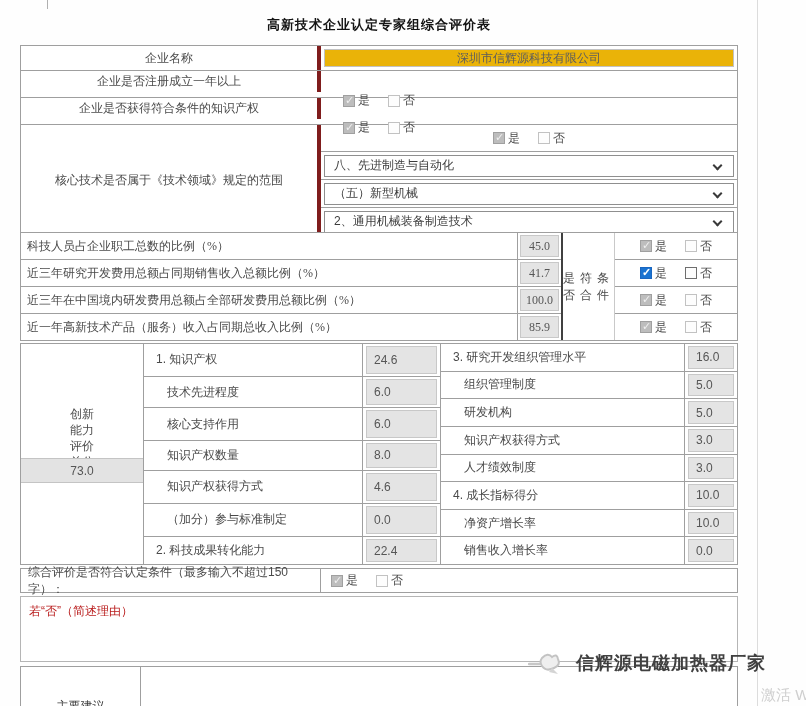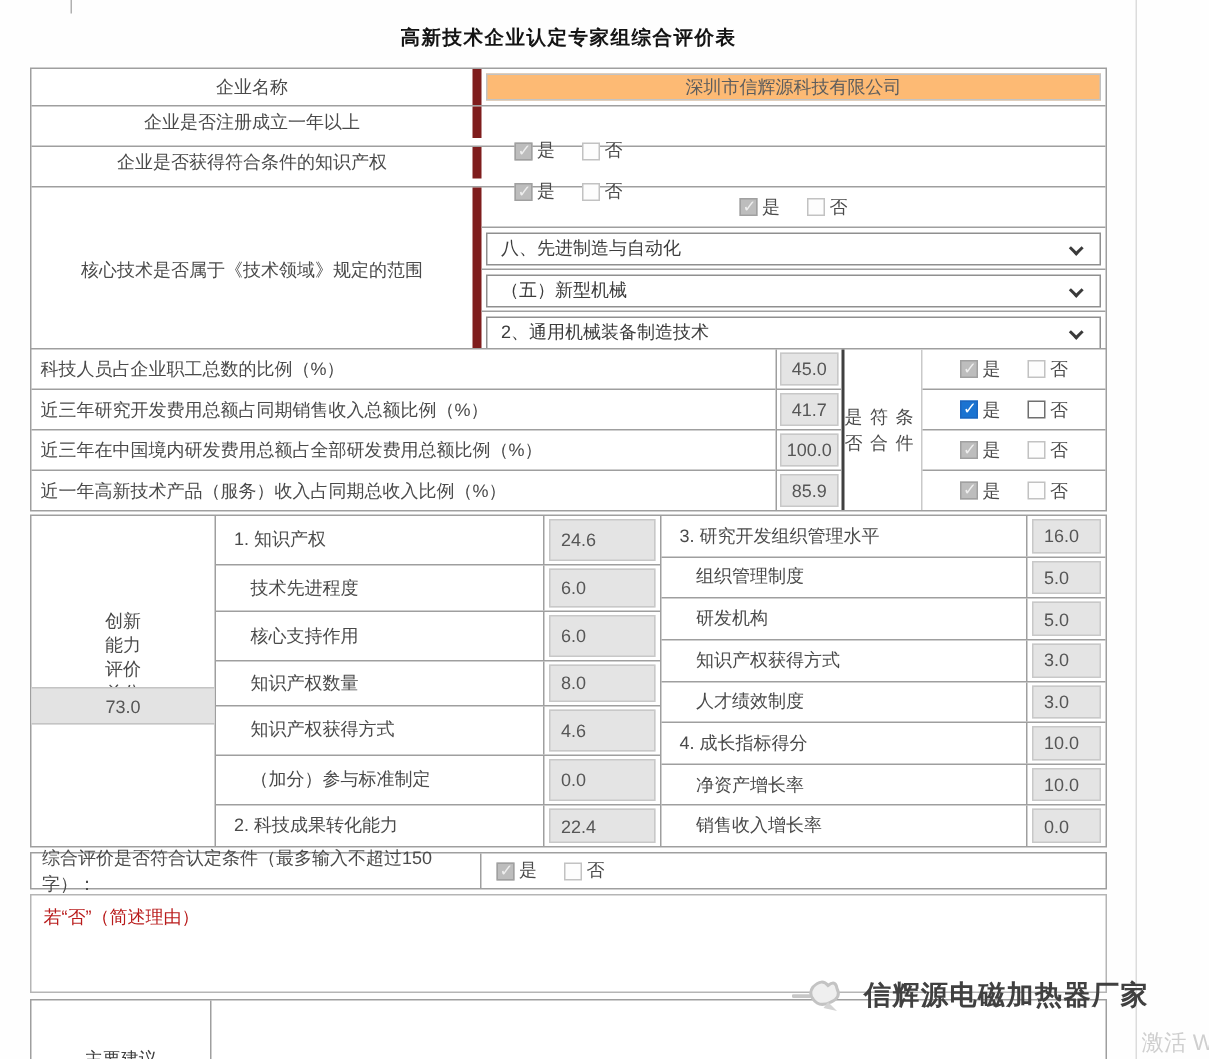--- a/index.html
+++ b/index.html
@@ -15,25 +15,25 @@
   .title { position:absolute; left:20px; top:16px; width:718px; text-align:center;
            font-size:13px; font-weight:bold; color:#141414; letter-spacing:1px; }
 
   
   .tbl { position:absolute; left:20px; width:718px; border:1px solid #9f9f9f; background:#fff; }
   .row { display:flex; border-top:1px solid #9f9f9f; }
   .row:first-child { border-top:none; }
 
   
   .t1 { top:45px; }
-  .t1-label { width:300px; border-right:6px solid #7f1d1d; display:flex; align-items:center; justify-content:center; text-align:center; padding:2px 6px; }
+  .t1-label { width:300px; border-right:4px solid #7f1d1d; display:flex; align-items:center; justify-content:center; text-align:center; padding:2px 6px; }
   .t1-value { flex:1; display:flex; align-items:center; justify-content:center; }
   .r1 { height:24px; }
   .r2 { height:27px;flex-direction:column; }
-  .input-gray { flex:1; margin:3px; height:18px; background:#fdba74; border:1px solid #c2c2c2;
+  .input-gray { flex:1; margin:3px; height:18px; background:#eab308; border:1px solid #c2c2c2;
                 display:flex; align-items:center; justify-content:center; color:#5d5d5d; }
   .t1-sub { flex:1; display:flex; flex-direction:column; }
   .sub-row { border-top:1px solid #9f9f9f; display:flex; align-items:center; justify-content:center; height:26px; }
   .sub-row:first-child { border-top:none; }
   .sub-row.ddwrap { height:28px; padding:2px 3px; justify-content:stretch; }
   .ddrow { position:relative; flex:1; height:22px; border:1px solid #8f8f8f; background:#fff;
            display:flex; align-items:center; padding:0 28px 0 9px; color:#3c3c3c; cursor:default; }
   .chev { position:absolute; right:12px; top:6px; width:7px; height:7px;
           border-right:2px solid #3a3a3a; border-bottom:2px solid #3a3a3a; transform:rotate(45deg); }
 
@@ -42,21 +42,21 @@
   .ck + .ck { margin-left:18px; }
   .cb { display:inline-block; width:12px; height:12px; border:1px solid #c2c2c2; background:#fdfdfd;
         margin-right:3px; position:relative; }
   .cb.g { background:#bdbdbd; border-color:#a0a0a0; }
   .cb.g::after { content:"✓"; position:absolute; left:1px; top:-2px; font-size:11px; color:#efefef; }
   .cb.b { background:#1a73d1; border-color:#1a66c0; }
   .cb.b::after { content:"✓"; position:absolute; left:1px; top:-2px; font-size:11px; color:#ffffff; font-weight:bold; }
   .cb.dark { border-color:#6e6e6e; }
 
   
-  .t2 { top:232px; display:flex; height:109px; }
+  .t2 { top:232px; display:flex; height:109px;font-family:Liberation Serif, serif; }
   .t2col { display:flex; flex-direction:column; }
   .t2-labels { width:497px; border-right:1px solid #9f9f9f; }
   .t2-vals { width:45px; border-right:2px solid #404040; }
   .t2-cond { width:52px; border-right:1px solid #c9c9c9; display:flex; flex-direction:row;
              align-items:center; justify-content:center; line-height:17px; }
   .t2-checks { flex:1; }
   .t2row { flex:1; border-top:1px solid #9f9f9f; display:flex; align-items:center; }
   .t2row:first-child { border-top:none; }
   .t2row.lab { padding-left:6px; }
   .t2row.val { padding:2px; }

